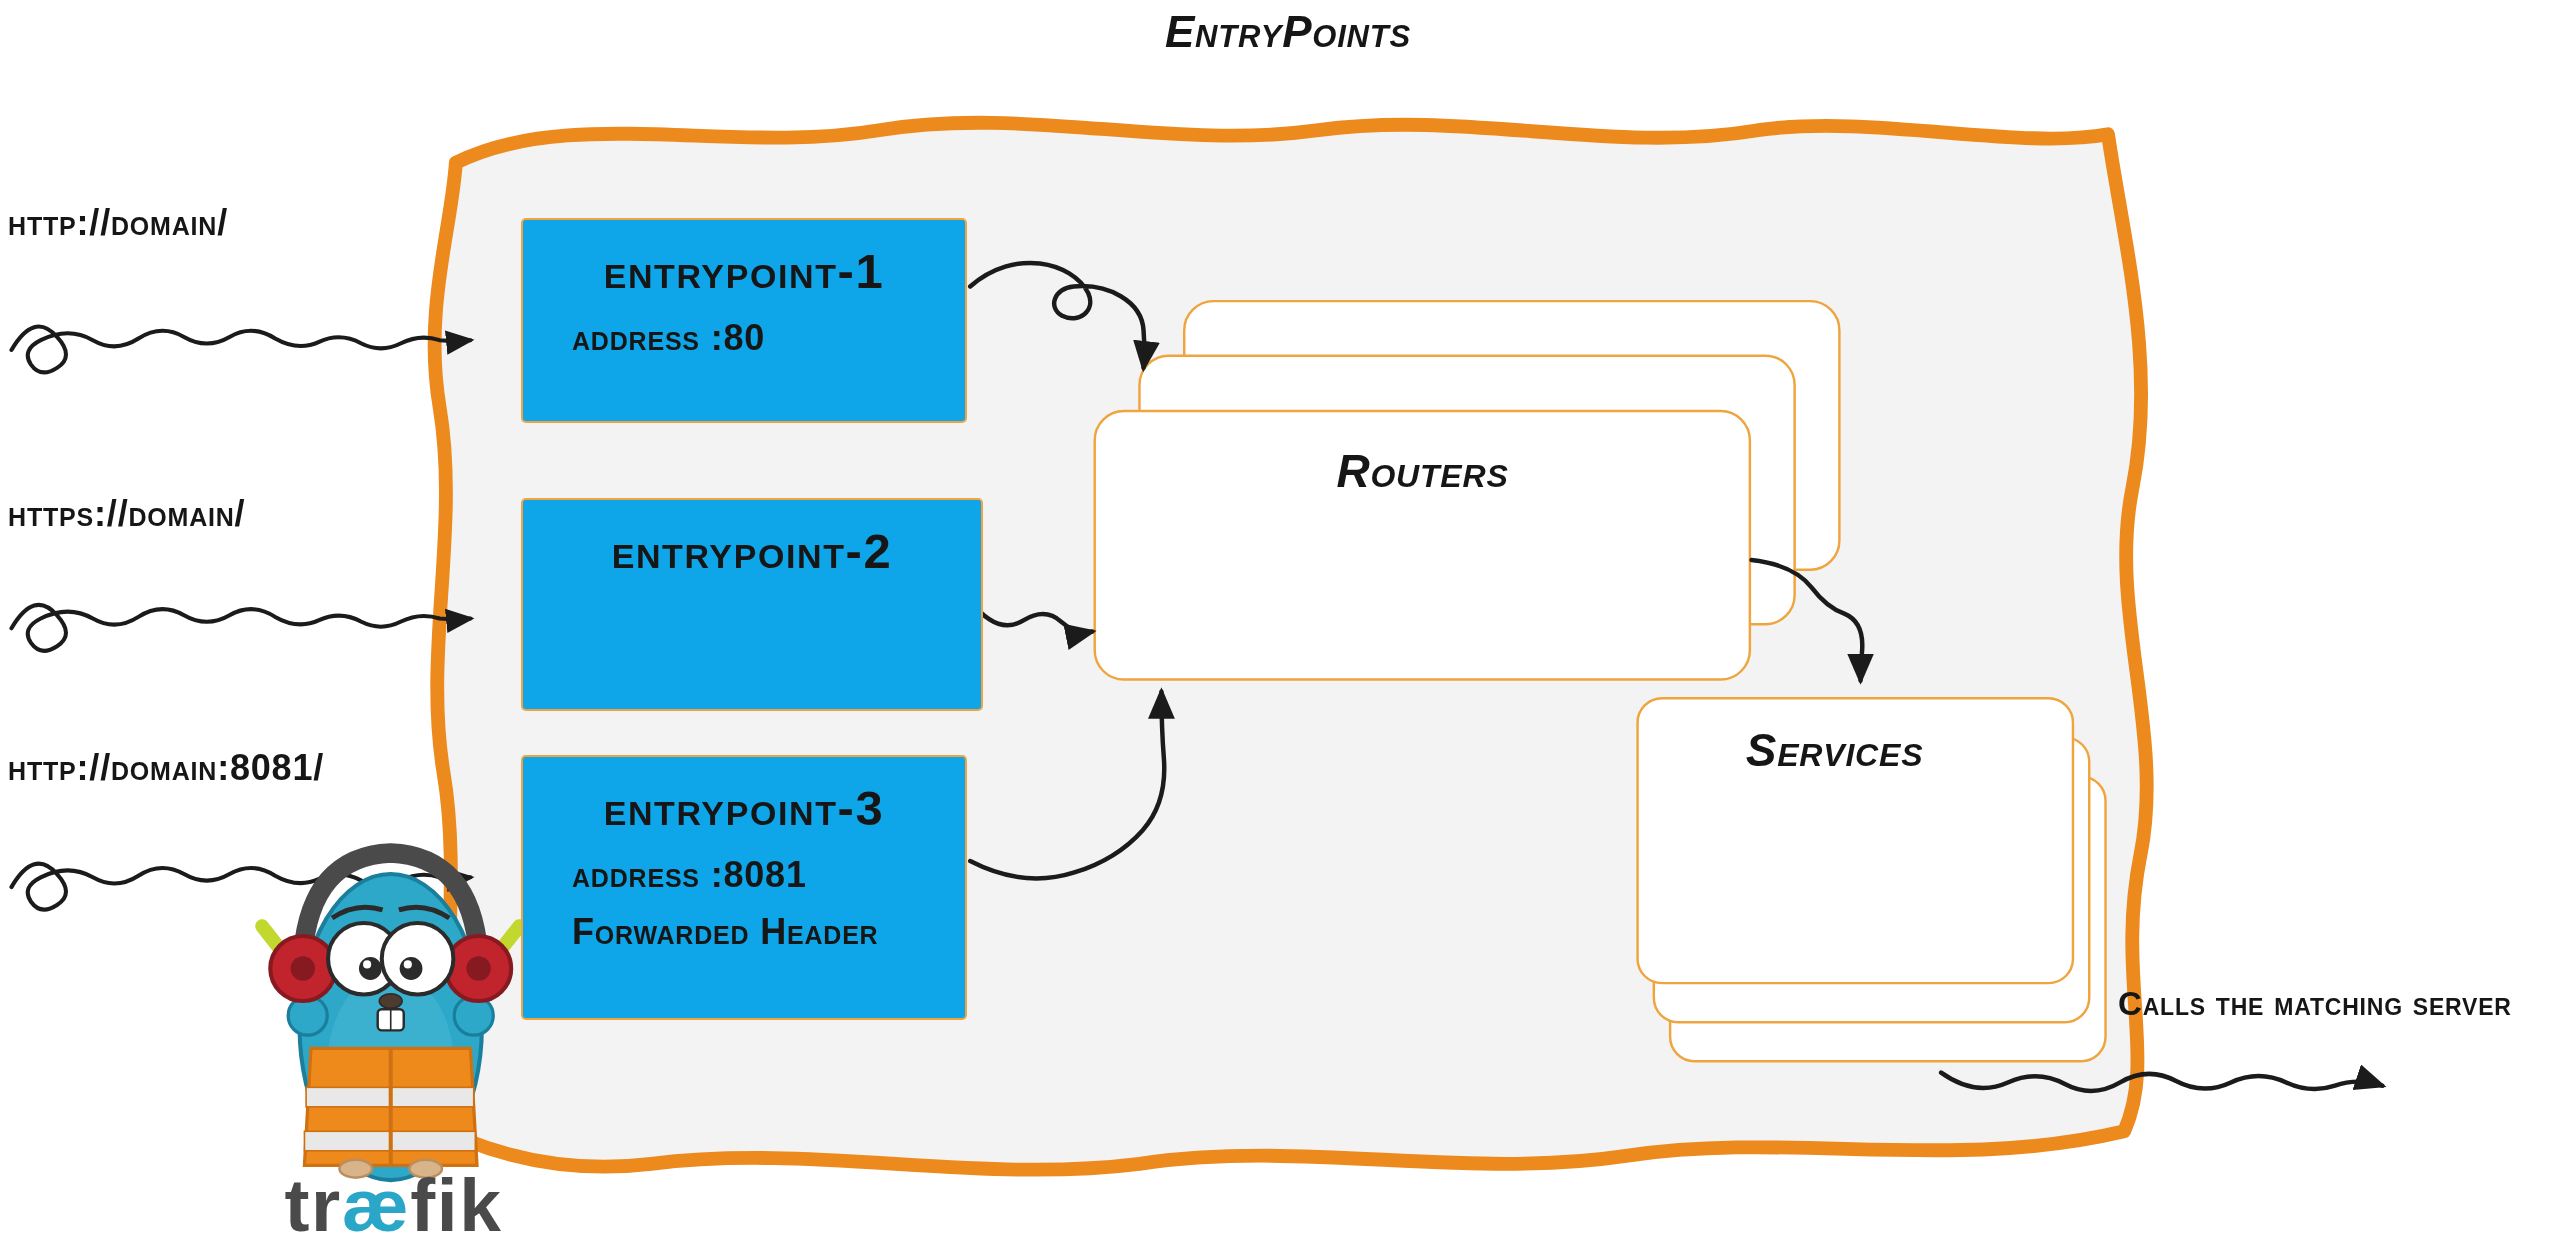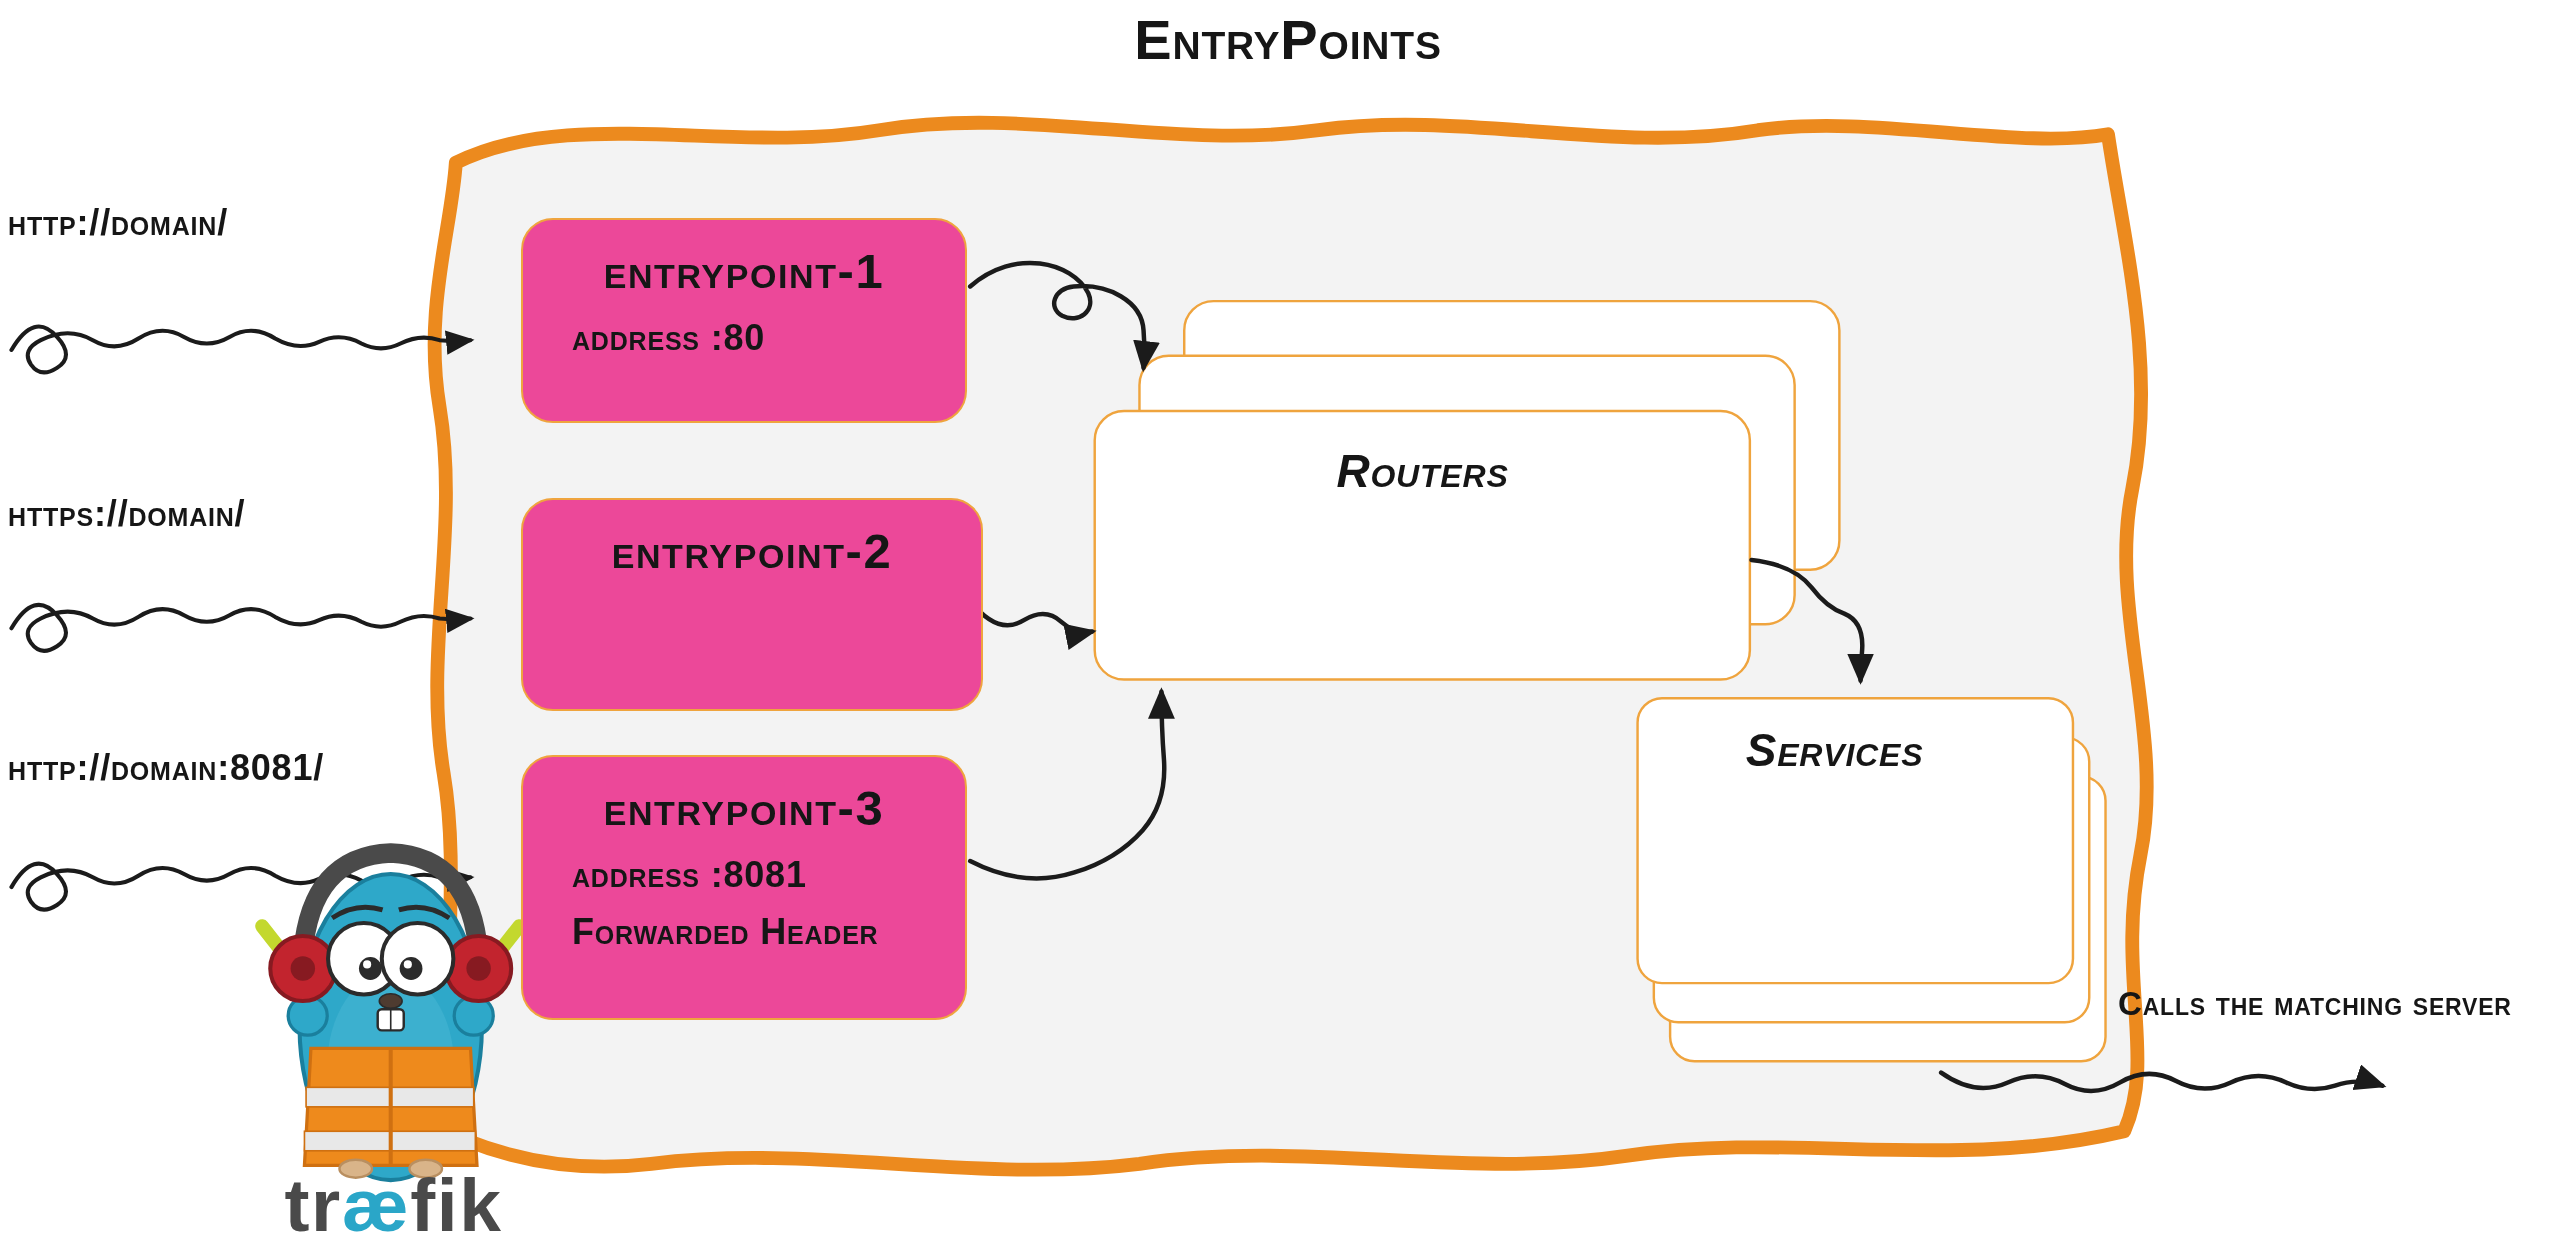--- a/index.html
+++ b/index.html
@@ -7,31 +7,31 @@
     width:2576px; height:1233px; background:#ffffff; overflow:hidden;
     font-family:"Liberation Sans", sans-serif;
   }
   .stage { position:relative; width:2576px; height:1233px; }
   .scene { position:absolute; left:0; top:0; width:2576px; height:1233px; }
 
   .hand { font-variant:small-caps; font-weight:600; color:#161616; letter-spacing:0.8px; }
 
   .title {
     position:absolute; top:6.5px; left:0; width:100%;
-    text-align:center; font-size:56px;
+    text-align:center; font-size:44px;font-style:italic;
   }
 
   .url { position:absolute; font-size:36px; white-space:nowrap; }
   .url1 { left:8.1px; top:202px; }
   .url2 { left:8.1px; top:493px; }
   .url3 { left:8.1px; top:747px; }
 
   .ep-box {
-    position:absolute; background:#ec4899;
-    border:2.4px solid #efa43e; border-radius:32px;
+    position:absolute; background:#0ea5e9;
+    border:2.4px solid #efa43e; border-radius:5px;
   }
   .ep1 { left:521px; top:218px; width:446px; height:205px; }
   .ep2 { left:521px; top:498px; width:462px; height:213px; }
   .ep3 { left:521px; top:755px; width:446px; height:265px; }
   .ep-name { text-align:center; font-size:49px; margin-top:23px; letter-spacing:1.6px; }
   .ep-line { font-size:36px; margin:18px 0 0 49px; }
   .ep-line + .ep-line { margin-top:15px; }
 
   .stack-label { position:absolute; text-align:center; font-size:46px;font-style:italic; }
   .routers-label  { left:1095px; top:444px; width:655px; }

